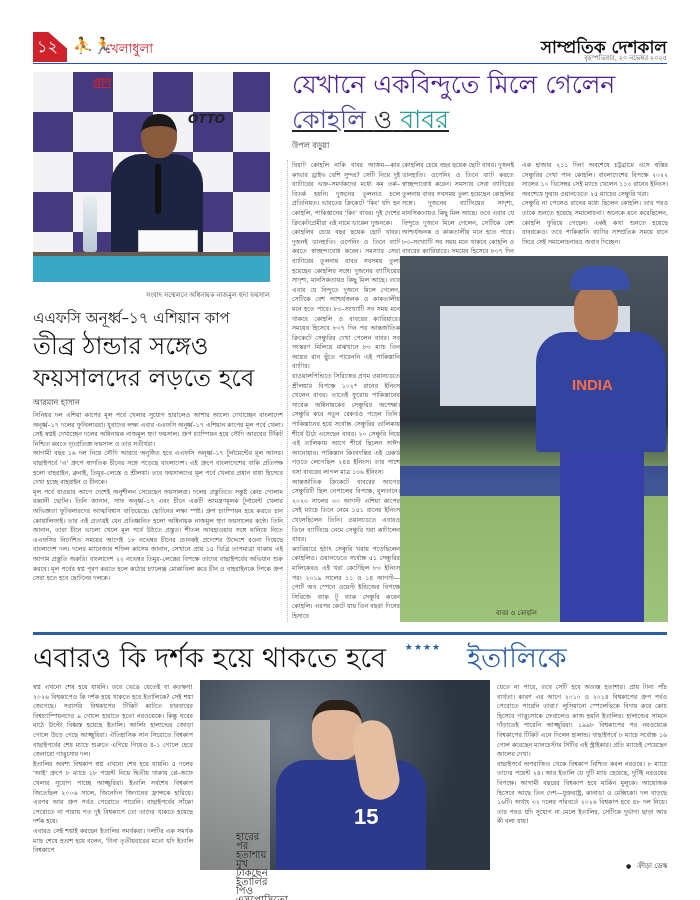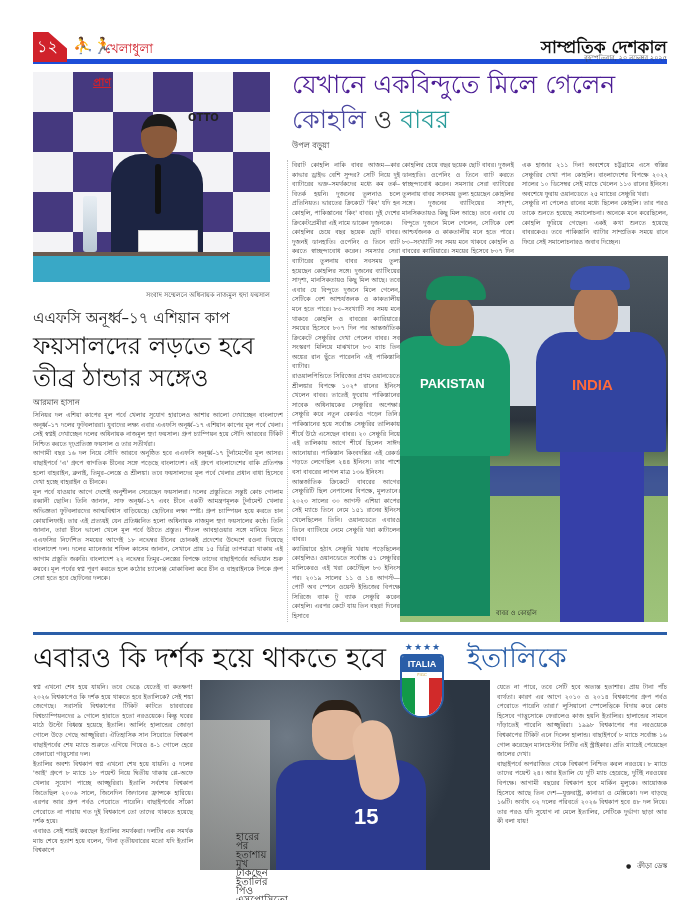--- a/index.html
+++ b/index.html
@@ -1,19 +1,19 @@
 <!DOCTYPE html>
 <html><head>
 <meta charset="utf-8">
 <style>
   * { box-sizing: border-box; margin: 0; padding: 0; }
   html, body { width: 700px; height: 900px; background: #fff; overflow: hidden; }
   body { font-family: "DejaVu Sans", sans-serif; color: #222; position: relative; }
 
-  .masthead { position: absolute; left: 33px; top: 30px; width: 634px; height: 34px; border-bottom: 5px solid #1d4ed8; }
+  .masthead { position: absolute; left: 33px; top: 30px; width: 634px; height: 34px; border-bottom: 1px solid #1d4ed8; }
   .page-no { position: absolute; left: 0; top: 2px; width: 34px; height: 30px; background: #d0222b; color: #fff; font-size: 16px; line-height: 30px; padding-left: 4px; clip-path: polygon(0 0, 45% 0, 100% 55%, 100% 100%, 0 100%); }
   .section-icon { position: absolute; left: 40px; top: 6px; font-size: 16px; color: #222; }
   .section-name { position: absolute; left: 72px; top: 9px; font-size: 13px; color: #d0222b; }
   .paper-name { position: absolute; right: 0; top: 4px; font-size: 17px; font-weight: bold; color: #111; }
   .paper-date { position: absolute; right: 0; top: 23px; font-size: 6.5px; color: #444; }
 
   .photo { position: absolute; overflow: hidden; }
   .caption { position: absolute; font-size: 6.5px; color: #333; }
   .body-text { position: absolute; font-size: 6.2px; line-height: 9.6px; color: #333; text-align: justify; }
   .body-text p { margin: 0; }
@@ -23,30 +23,30 @@
   .checker { position: absolute; inset: 0; background:
       repeating-conic-gradient(#3b2f78 0 25%, #f2f2f5 0 50%) 0 0 / 80px 80px; opacity: 0.95; }
   .press .table-strip { position: absolute; left: 0; bottom: 0; width: 100%; height: 30px; background: #39a8c6; border-top: 4px solid #6a5a50; }
   .press .person { position: absolute; left: 78px; top: 42px; width: 92px; height: 140px; }
   .press .head { position: absolute; left: 30px; top: 0; width: 36px; height: 44px; border-radius: 45%; background: #8a5a3c; border-top: 12px solid #1a1a1a; }
   .press .torso { position: absolute; left: 0; top: 40px; width: 92px; height: 100px; border-radius: 30px 30px 0 0; background: #1c2442; }
   .press .mic { position: absolute; left: 44px; top: 50px; width: 6px; height: 50px; background: #111; border-radius: 3px; }
   .press .bottle { position: absolute; left: 50px; bottom: 30px; width: 14px; height: 56px; background: linear-gradient(#e8eef3, #b9c8d4); border-radius: 3px; }
   .press .name-card { position: absolute; left: 105px; bottom: 30px; width: 60px; height: 22px; background: #fafafa; border: 1px solid #ccc; }
   .press .sponsor { position: absolute; font-size: 11px; font-weight: bold; color: #d0222b; left: 60px; top: 2px; text-decoration: underline; }
-  .press .sponsor2 { position: absolute; font-size: 10px; color: #222; left: 155px; top: 40px; font-weight: bold; }
+  .press .sponsor2 { position: absolute; font-size: 12px; font-style: italic; color: #222; left: 155px; top: 40px; font-weight: bold; }
 
   .kicker1 { position: absolute; left: 33px; top: 306px; font-size: 15px; color: #222; }
   .headline1 { position: absolute; left: 33px; top: 330px; font-size: 24px; line-height: 32px; color: #111; width: 250px; }
   .byline1 { position: absolute; left: 33px; top: 396px; font-size: 8px; color: #333; }
 
   .divider-v { position: absolute; left: 287px; top: 160px; width: 0; height: 462px; border-left: 1px dotted #bbb; }
 
   .headline2 { position: absolute; left: 292px; top: 68px; font-size: 25px; color: #4c1d95; line-height: 34px; }
-  .headline2b { position: absolute; left: 292px; top: 103px; font-size: 25px; line-height: 34px; }
+  .headline2b { position: absolute; left: 292px; top: 103px; font-size: 25px; line-height: 34px; text-decoration: underline; }
   .kohli { color: #4a47a0; }
   .and { color: #333; }
   .babar { color: #2a9c9a; }
   .byline2 { position: absolute; left: 292px; top: 139px; font-size: 8px; color: #333; }
 
   .cricket { left: 400px; top: 256px; width: 268px; height: 366px; background: linear-gradient(#4c5660 0%, #3b4550 30%, #2b333c 45%, #8fb36b 62%, #9ec37a 100%); }
   .cricket .board { position: absolute; left: 40px; top: 50px; width: 190px; height: 100px; background: #d5dbe2; }
   .cricket .ad { position: absolute; left: 0; top: 210px; width: 268px; height: 30px; background: #2c3fa0; opacity: 0.8; }
   .cricket .pak { position: absolute; left: -10px; top: 20px; width: 110px; height: 340px; }
   .pak .cap { position: absolute; left: 36px; top: 0; width: 60px; height: 24px; background: #1a8a5e; border-radius: 20px 20px 4px 4px; }
@@ -107,22 +107,22 @@
     <div class="mic"></div>
   </div>
   <div class="bottle"></div>
   <div class="name-card"></div>
   <div class="table-strip"></div>
 </div>
 <div class="caption" style="left:146px;top:290px;">সংবাদ সম্মেলনে অধিনায়ক নাজমুল হুদা ফয়সাল</div>
 
 <div class="kicker1">এএফসি অনূর্ধ্ব–১৭ এশিয়ান কাপ</div>
 <div class="headline1">
+  <div>তীব্র ঠান্ডার সঙ্গেও</div>
   <div>ফয়সালদের লড়তে হবে</div>
-  <div>তীব্র ঠান্ডার সঙ্গেও</div>
 </div>
 <div class="byline1">আরমান হাসান</div>
 
 <div class="body-text" style="left:33px;top:410px;width:250px;">
   <p>সিনিয়র দল এশিয়া কাপের মূল পর্বে খেলার সুযোগ হারালেও আশার আলো দেখাচ্ছেন বাংলাদেশ অনূর্ধ্ব–১৭ দলের ফুটবলাররা। যুবাদের লক্ষ্য এবার এএফসি অনূর্ধ্ব–১৭ এশিয়ান কাপের মূল পর্বে খেলা। সেই স্বপ্নই দেখাচ্ছেন দলের অধিনায়ক নাজমুল হুদা ফয়সাল। গ্রুপ চ্যাম্পিয়ন হয়ে সৌদি আরবের টিকিট নিশ্চিত করতে দৃঢ়প্রতিজ্ঞ ফয়সাল ও তার সতীর্থরা।</p>
   <p>আগামী বছর ১৬ দল নিয়ে সৌদি আরবে অনুষ্ঠিত হবে এএফসি অনূর্ধ্ব–১৭ টুর্নামেন্টের মূল আসর। বাছাইপর্বে 'এ' গ্রুপে স্বাগতিক চীনের সঙ্গে পড়েছে বাংলাদেশ। এই গ্রুপে বাংলাদেশের বাকি প্রতিপক্ষ হলো বাহরাইন, ব্রুনাই, তিমুর–লেস্তে ও শ্রীলঙ্কা। তবে ফয়সালদের মূল পর্বে খেলার প্রধান বাধা হিসেবে দেখা হচ্ছে বাহরাইন ও চীনকে।</p>
   <p>মূল পর্বে যাওয়ার আগে দেশেই অনুশীলন সেরেছেন ফয়সালরা। দলের প্রস্তুতিতে সন্তুষ্ট কোচ গোলাম রব্বানী ছোটন। তিনি জানান, সাফ অনূর্ধ্ব–১৭ এবং চীনে একটি আমন্ত্রণমূলক টুর্নামেন্ট খেলার অভিজ্ঞতা ফুটবলারদের আত্মবিশ্বাস বাড়িয়েছে। ছোটনের লক্ষ্য স্পষ্ট। গ্রুপ চ্যাম্পিয়ন হয়ে করতে চান কোয়ালিফাই। তার এই প্রত্যয়ই যেন প্রতিধ্বনিত হলো অধিনায়ক নাজমুল হুদা ফয়সালের কণ্ঠে। তিনি জানান, তারা চীনে ভালো খেলে মূল পর্বে উঠতে প্রস্তুত। শীতল আবহাওয়ার সঙ্গে মানিয়ে নিতে এএফসির নির্দেশিত সময়ের আগেই ১৮ নভেম্বর চীনের চোনকই প্রদেশের উদ্দেশে রওনা দিয়েছে বাংলাদেশ দল। দলের ম্যানেজার শফিল কাসেম জানান, সেখানে প্রায় ১৫ ডিগ্রি তাপমাত্রা থাকায় এই আগাম প্রস্তুতি জরুরি। বাংলাদেশ ২২ নভেম্বর তিমুর–লেস্তের বিপক্ষে তাদের বাছাইপর্বের অভিযান শুরু করবে। মূল পর্বের স্বপ্ন পূরণ করতে হলে কঠোর চ্যালেঞ্জ মোকাবিলা করে চীন ও বাহরাইনকে টপকে গ্রুপ সেরা হতে হবে ছোটনের দলকে।</p>
 </div>
 
 <div class="divider-v"></div>
@@ -146,54 +146,37 @@
   <p>কোহলির চেয়ে বছর ছয়েক ছোট বাবর। দুজনই ডানহাতি। ওপেনিং ও তিনে ব্যাট করতে স্বাচ্ছন্দ্যবোধ করেন। সমস্যার সেরা ব্যাটারের তুলনায় বাবর সবসময় তুল্য হয়েছেন কোহলির সঙ্গে। দুজনের ব্যাটিংয়ের সাদৃশ্য, মানসিকতায়ও কিছু মিল আছে। তবে এবার যে বিন্দুতে দুজনে মিলে গেলেন, সেটিকে বেশ আশ্চর্যজনক ও কাকতালীয় মনে হতে পারে। ৮৩–সংখ্যাটি সব সময় মনে থাকবে কোহলি ও বাবরের ক্যারিয়ারে। সময়ের হিসেবে ৮০৭ দিন পর আন্তর্জাতিক ক্রিকেটে সেঞ্চুরির দেখা পেলেন বাবর। সব সংস্করণ মিলিয়ে মাঝখানে ৮৩ ম্যাচ তিন অঙ্কের রান ছুঁতে পারেননি এই পাকিস্তানি ব্যাটার।</p>
 </div>
 <div class="body-text" style="left:522px;top:160px;width:146px;">
   <p>এক হাজার ২১১ দিন! অবশেষে চট্টগ্রামে এসে স্বস্তির সেঞ্চুরির দেখা পান কোহলি। বাংলাদেশের বিপক্ষে ২০২২ সালের ১০ ডিসেম্বর সেই ম্যাচে খেলেন ১১৩ রানের ইনিংস। অবশেষে ফুরায় ওয়ানডেতে ২৫ ম্যাচের সেঞ্চুরি খরা।</p>
   <p>সেঞ্চুরি না পেলেও রানের মধ্যে ছিলেন কোহলি। তার পরও তাকে শুনতে হয়েছে সমালোচনা। অনেকে মনে করেছিলেন, কোহলি ফুরিয়ে গেছেন। একই কথা শুনতে হয়েছে বাবরকেও। তবে পাকিস্তানি ব্যাটার সাম্প্রতিক সময়ে রানে ফিরে সেই সমালোচনারও জবাব দিচ্ছেন।</p>
 </div>
 
 <div class="photo cricket">
   <div class="board"></div>
   <div class="ad"></div>
-  <div class="pak">
-    <div class="pants"></div>
-    <div class="shirt">
-        <span>PAKISTAN</span>
-      </div>
-    <div class="face"></div>
-    <div class="cap"></div>
-  </div>
   <div class="ind">
     <div class="pants"></div>
     <div class="shirt">
         <span>INDIA</span>
       </div>
     <div class="face"></div>
     <div class="cap"></div>
   </div>
 </div>
 <div class="cricket-cap">বাবর ও কোহলি</div>
 
 <div class="rule-blue"></div>
 <div class="headline3">এবারও কি দর্শক হয়ে থাকতে হবে</div>
 <div class="headline3b">ইতালিকে</div>
 
 <div class="italia-badge">
   <div class="stars">★★★★</div>
-  <div class="shield">
-    <div class="title">ITALIA</div>
-    <div class="sub">FIGC</div>
-    <div class="flag">
-        <div class="g"></div>
-        <div class="w"></div>
-        <div class="r"></div>
-      </div>
-  </div>
 </div>
 
 <div class="body-text" style="left:33px;top:682px;width:160px;">
   <p>স্বপ্ন এখনো শেষ হয়ে যায়নি। তবে ভেঙে যেতেই বা কতক্ষণ! ২০২৬ বিশ্বকাপেও কি দর্শক হয়ে থাকতে হবে ইতালিকে? সেই শঙ্কা জেগেছে। সরাসরি বিশ্বকাপের টিকিট কাটতে চারবারের বিশ্বচ্যাম্পিয়নদের ৯ গোলে হারাতে হতো নরওয়েকে। কিন্তু ঘরের মাঠে উল্টো বিধ্বস্ত হয়েছে ইতালি। আর্লিং হালান্ডের জোড়া গোলে উড়ে গেছে আজ্জুরিরা। ঐতিহাসিক সান সিরোতে বিশ্বকাপ বাছাইপর্বের শেষ ম্যাচে শুরুতে এগিয়ে গিয়েও ৪-১ গোলে হেরে জেনারো গাত্তুসোর দল।</p>
   <p>ইতালির অবশ্য বিশ্বকাপ স্বপ্ন এখনো শেষ হয়ে যায়নি। ৫ দলের 'আই' গ্রুপে ৮ ম্যাচে ১৮ পয়েন্ট নিয়ে দ্বিতীয় থাকায় প্লে–অফে খেলার সুযোগ পাচ্ছে আজ্জুরিরা। ইতালি সর্বশেষ বিশ্বকাপ জিতেছিল ২০০৬ সালে, জিনেদিন জিদানের ফ্রান্সকে হারিয়ে। এরপর আর গ্রুপ পর্বও পেরোতে পারেনি। বাছাইপর্বের সাঁকো পেরোতে না পারায় গত দুই বিশ্বকাপে তো তাদের থাকতে হয়েছে দর্শক হয়ে।</p>
   <p>এবারও সেই শঙ্কাই করছেন ইতালির সমর্থকরা। দলটির এক সমর্থক ম্যাচ শেষে হতাশ হয়ে বলেন, 'টানা তৃতীয়বারের মতো যদি ইতালি বিশ্বকাপে</p>
 </div>
 
 <div class="photo italy-photo">
   <div class="bg-left"></div>

